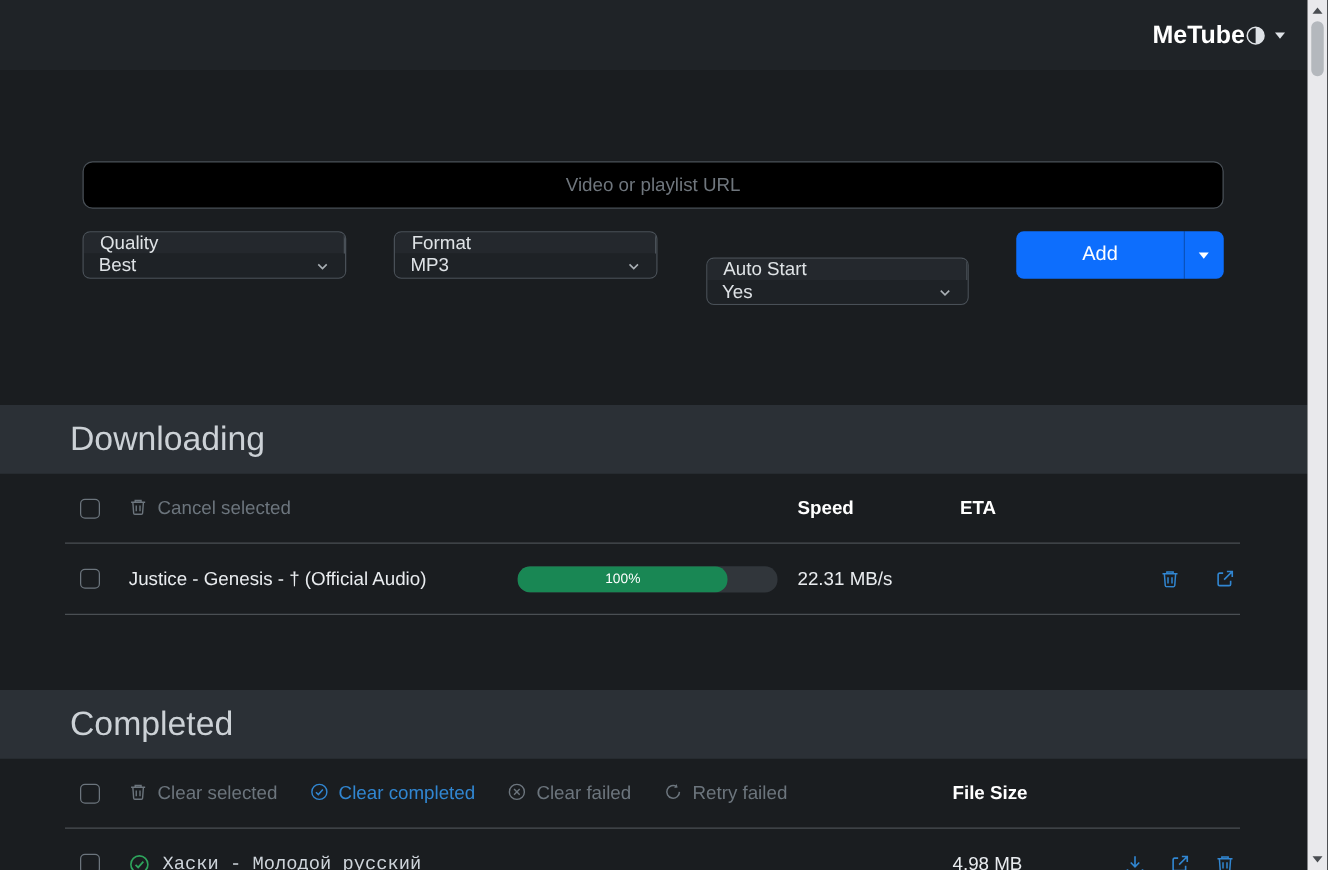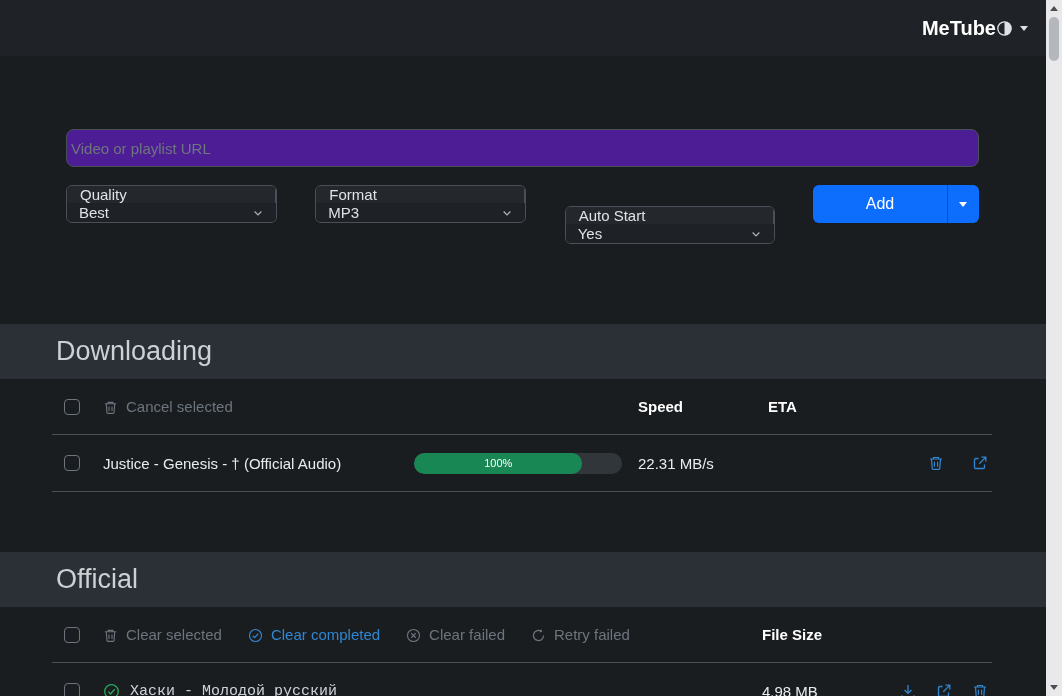--- a/index.html
+++ b/index.html
@@ -30,23 +30,24 @@
     padding: 0 18px 0 12px;
   }
   .brand { font-size: 20px; font-weight: 600; color: #ffffff; cursor: default; }
   .theme-toggle { display: flex; align-items: center; gap: 7px; color: #dee2e6; cursor: pointer; }
   .caret { width: 0; height: 0; border-left: 4px solid transparent; border-right: 4px solid transparent; border-top: 5px solid #dee2e6; }
 
   
   .form-area { padding: 73px 67px 0 66px; }
   .url-input {
     width: 100%; height: 38px;
-    background: #4c1d95; border: 1px solid #495057; border-radius: 8px;
+    background: #000000; border: 1px solid #495057; border-radius: 8px;
     color: #dee2e6; font-size: 15px; padding: 0 4px; outline: none;
     font-family: "Liberation Sans", sans-serif;
+    text-align: center;
   }
   .url-input::placeholder { color: #6f767d; }
   .controls-row { display: flex; justify-content: space-between; margin-top: 18px; }
   .igroup {
     display: flex; height: 38px; border: 1px solid #495057; border-radius: 6px; overflow: hidden; flex-direction: column;
   }
   .igroup-quality, .igroup-format { width: 211px; }
   .igroup-autostart { width: 210px; margin-top: 21px; }
   .igroup-label {
     background: #24282d; color: #dfe3e6; font-size: 15px;
@@ -79,21 +80,21 @@
   .dl-grid { display: grid; grid-template-columns: 51px 311px 224px 130px 1fr 120px; align-items: center; }
   .cp-grid { display: grid; grid-template-columns: 51px 659px 124px 1fr; align-items: center; }
   .thead { height: 56px; border-bottom: 1px solid #4a4f53; }
   .trow  { height: 57px; border-bottom: 1px solid #4a4f53; }
 
   .cb {
     appearance: none; -webkit-appearance: none;
     width: 16px; height: 16px; margin-left: 12px;
     border: 1px solid #6c757d; border-radius: 4px; background: transparent; cursor: pointer;
   }
-  .muted-action { display: flex; align-items: flex-end; gap: 8px; color: #6c757d; font-size: 15px; cursor: pointer; }
+  .muted-action { display: flex; align-items: flex-start; gap: 8px; color: #6c757d; font-size: 15px; cursor: pointer; }
   .blue-action { color: #3186d1; }
   .col-head { font-weight: 700; font-size: 15px; color: #ffffff; }
   .row-title { font-size: 15px; color: #e9ecef; }
 
   .progress-track {
     width: 208px; height: 21px; background: #31363b; border-radius: 10px;
     overflow: hidden; position: relative;
   }
   .progress-fill {
     height: 100%; background: #198754; border-radius: 10px;
@@ -218,21 +219,21 @@
         <span class="icon-btn">
           <svg width="16" height="16" viewBox="0 0 16 16">
               <path d="M6.5 3.5H3.7A1.2 1.2 0 0 0 2.5 4.7v7.6a1.2 1.2 0 0 0 1.2 1.2h7.6a1.2 1.2 0 0 0 1.2-1.2V9.5M9.5 2.2h4.3v4.3M13.6 2.4L7.3 8.7" stroke="currentColor" stroke-width="1.3" fill="none"></path>
             </svg>
         </span>
       </div>
     </div>
   </div>
 
   <div class="band completed-band">
-    <span class="band-title">Official</span>
+    <span class="band-title">Completed</span>
   </div>
 
   <div class="table">
     <div class="cp-grid thead">
       <input type="checkbox" class="cb" style="">
       <div class="toolbar">
         <div class="muted-action">
           <span>
             <svg width="15" height="15" viewBox="0 0 16 16">
                 <path d="M2 4h12M5.5 4V2.5h5V4M3.5 4l.7 9.4a1 1 0 0 0 1 .9h5.6a1 1 0 0 0 1-.9L12.5 4M6.4 6.8v5M9.6 6.8v5" stroke="currentColor" stroke-width="1.2" fill="none"></path>

